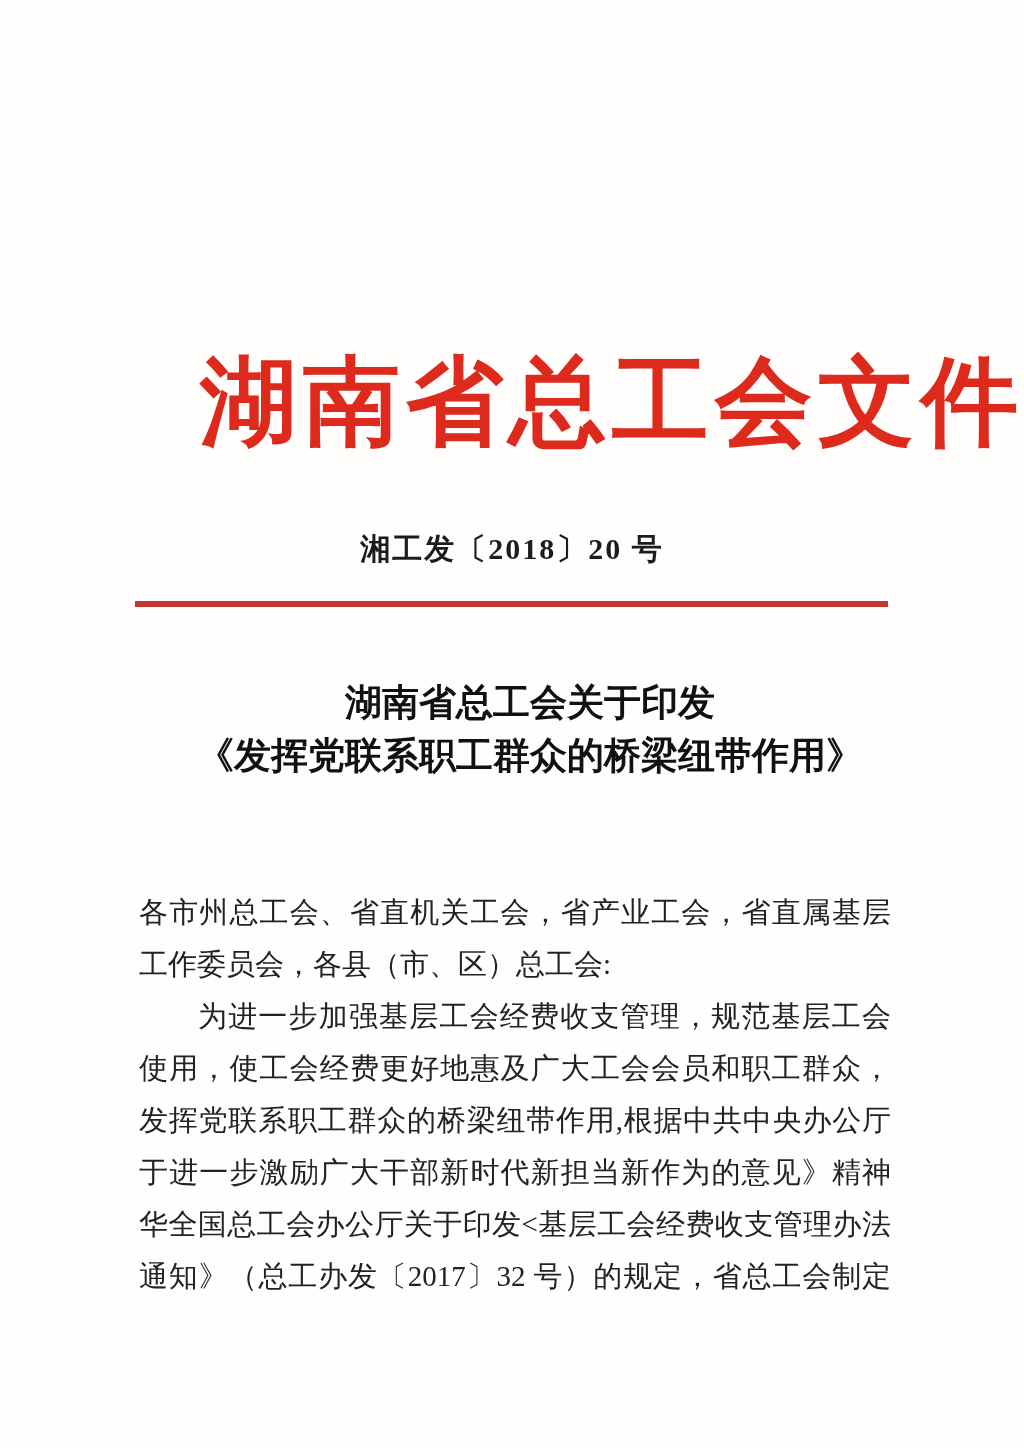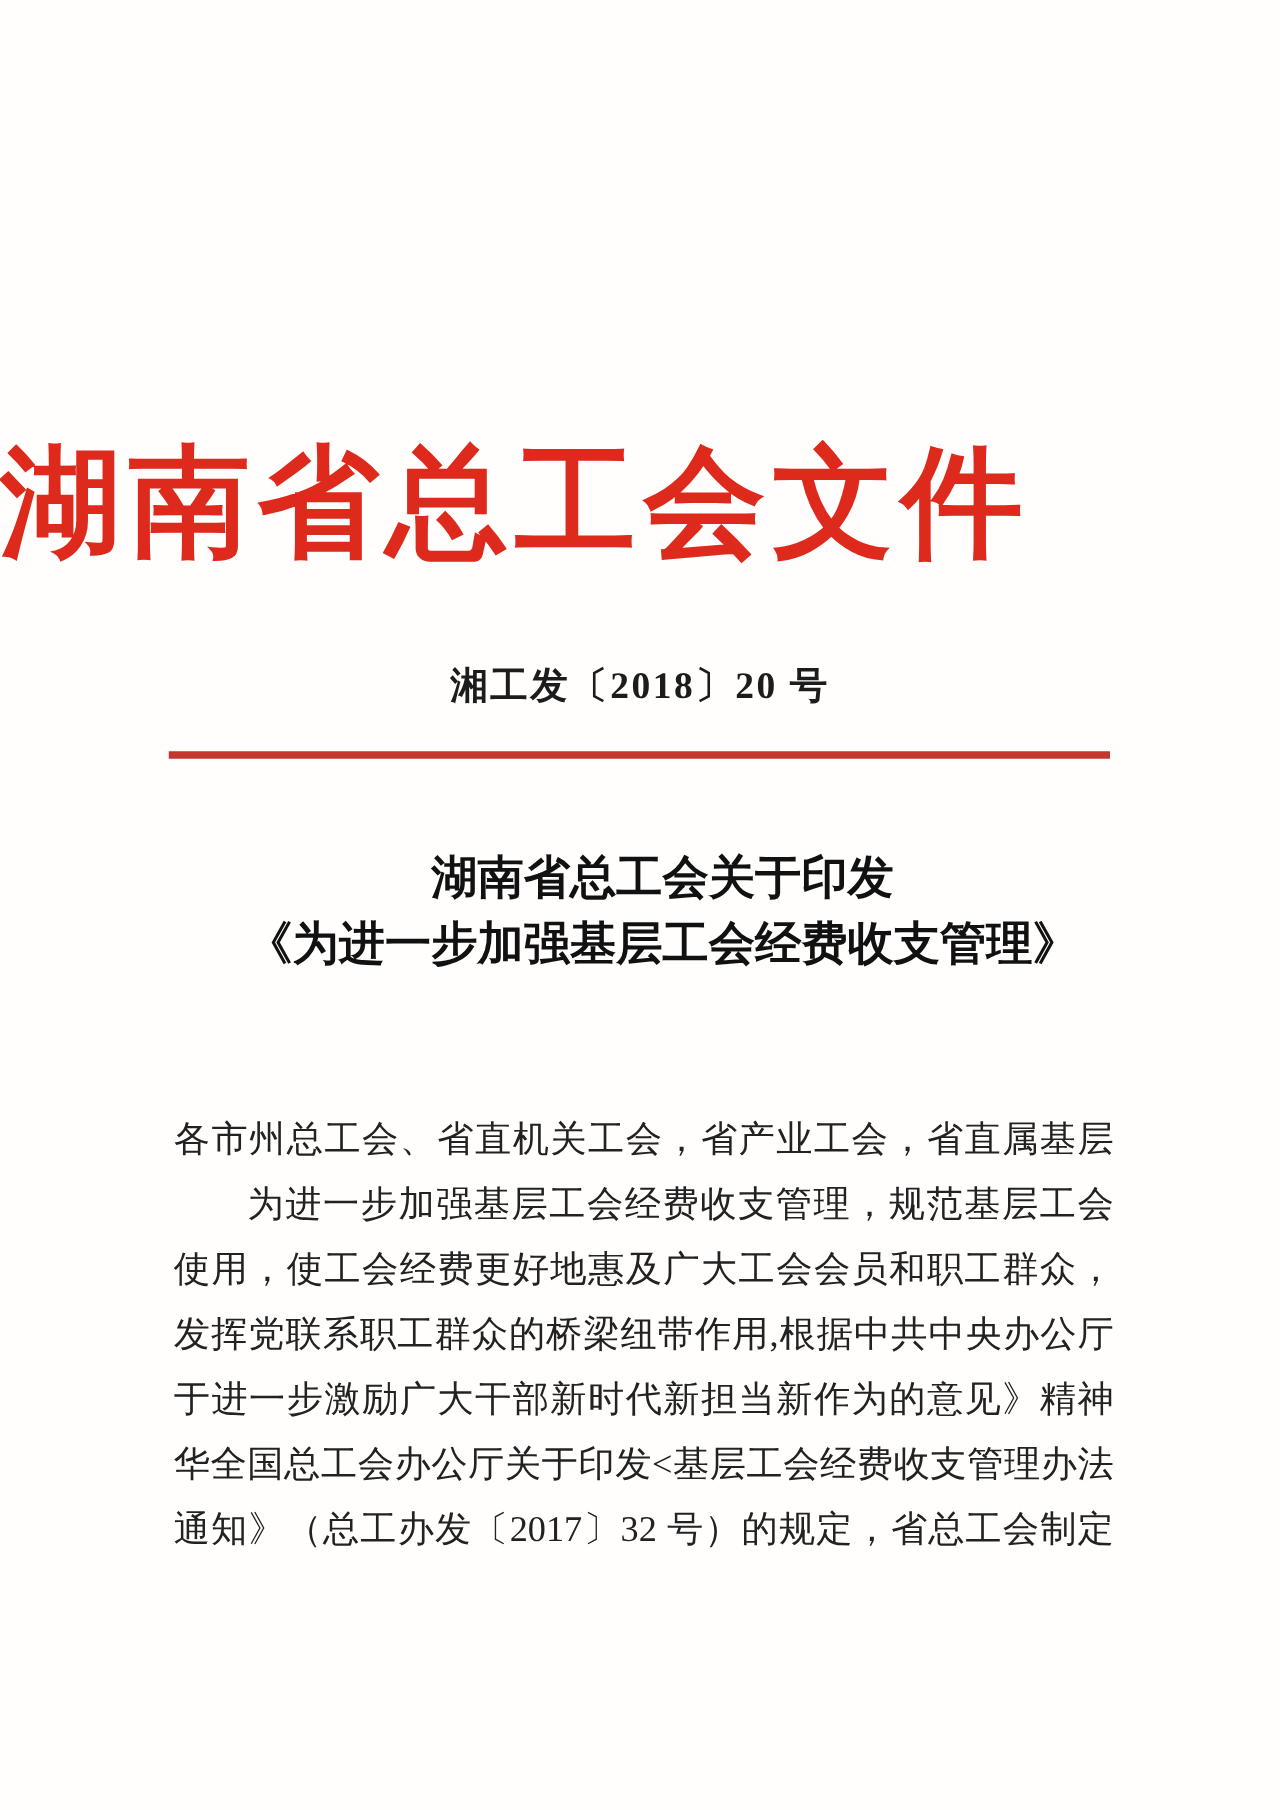--- a/index.html
+++ b/index.html
@@ -12,21 +12,21 @@
     background: #fffefc;
     overflow: hidden;
     font-family: "Liberation Serif", "DejaVu Serif", serif;
     color: #1c1c1c;
   }
   .org-title {
     position: absolute;
     top: 340px;
     left: 0;
     width: 100%;
-    text-align: left;
+    text-align: right;
     font-size: 97px;
     line-height: 125px;
     font-weight: 700;
     letter-spacing: 6px;
     color: #dd2a1c;
     white-space: nowrap;
   }
   .doc-number {
     position: absolute;
     top: 528px;
@@ -87,26 +87,27 @@
 <div class="page">
 
   <div class="org-title">湖南省总工会文件</div>
 
   <div class="doc-number">湘工发〔2018〕20 号</div>
 
   <div class="red-rule"></div>
 
   <div class="doc-title">
     <div class="t-line">湖南省总工会关于印发</div>
-    <div class="t-line">《为进一步加强基层工会经费收支管理》</div>
+    <div class="t-line">《发挥党联系职工群众的桥梁纽带作用》</div>
   </div>
 
   <div class="body-text">
     <div>
       <div class="b-line fill">各市州总工会、省直机关工会，省产业工会，省直属基层工会</div>
+      <div class="b-line">工作委员会，各县（市、区）总工会:</div>
     </div>
     <div>
       <div class="b-line fill indent">为进一步加强基层工会经费收支管理，规范基层工会经费</div>
       <div class="b-line fill">使用，使工会经费更好地惠及广大工会会员和职工群众，充分</div>
       <div class="b-line fill">发挥党联系职工群众的桥梁纽带作用,根据中共中央办公厅《关</div>
       <div class="b-line fill">于进一步激励广大干部新时代新担当新作为的意见》精神和《中</div>
       <div class="b-line fill">华全国总工会办公厅关于印发&lt;基层工会经费收支管理办法&gt;的</div>
       <div class="b-line fill">通知》（总工办发〔2017〕32 号）的规定，省总工会制定了《湖</div>
     </div>
   </div>

